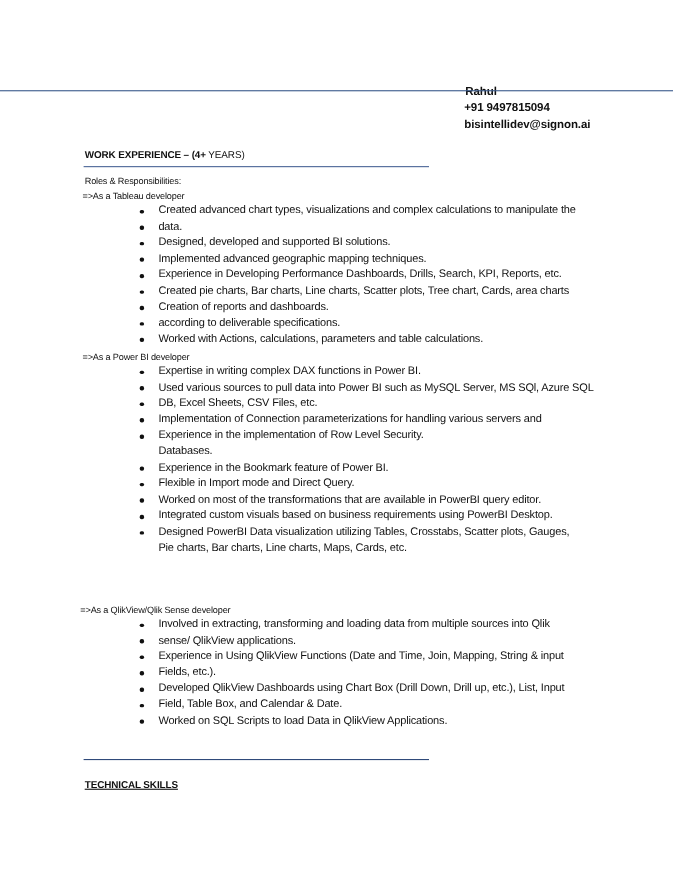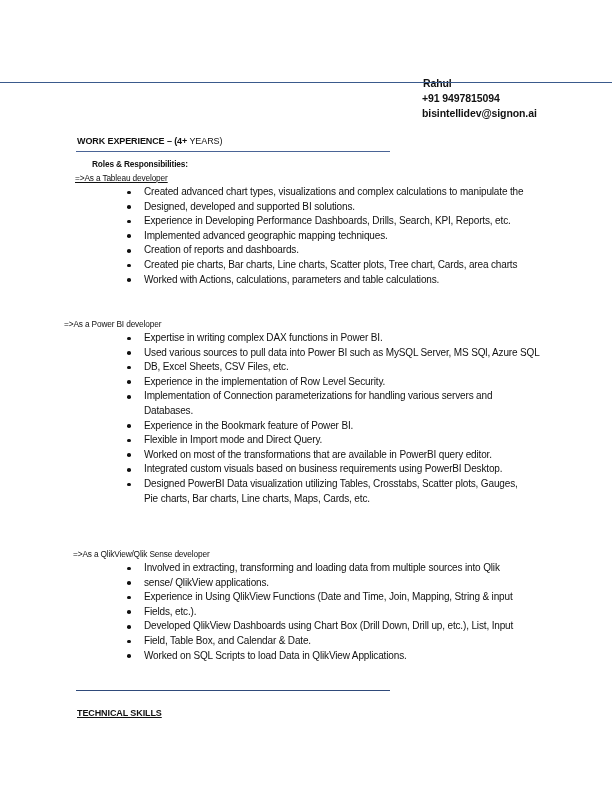--- a/index.html
+++ b/index.html
@@ -94,40 +94,42 @@
   <div>+91 9497815094</div>
   <div>bisintellidev@signon.ai</div>
 </div>
 <div class="top-rule"></div>
 
 <div class="section-title" style="top:136px;">
   <span>WORK EXPERIENCE – (4+</span><span class="normal"> YEARS)</span>
 </div>
 <div class="section-rule" style="top:151px;"></div>
 
-<div class="label-line" style="left:92px; top:159px;font-weight:bold;">Roles &amp; Responsibilities:</div>
+<div class="label-line" style="left:77px; top:159px;">Roles &amp; Responsibilities:</div>
 
-<div class="label-line" style="left:75px; top:173px;text-decoration:underline;">=&gt;As a Tableau developer</div>
+<div class="label-line" style="left:75px; top:173px;">=&gt;As a Tableau developer</div>
 <ul class="bullets" style="top:185px;">
   <li><span class="dot"></span><span>Created advanced chart types, visualizations and complex calculations to manipulate the</span></li>
+  <li><span class="dot"></span><span>data.</span></li>
   <li><span class="dot"></span><span>Designed, developed and supported BI solutions.</span></li>
+  <li><span class="dot"></span><span>Implemented advanced geographic mapping techniques.</span></li>
   <li><span class="dot"></span><span>Experience in Developing Performance Dashboards, Drills, Search, KPI, Reports, etc.</span></li>
-  <li><span class="dot"></span><span>Implemented advanced geographic mapping techniques.</span></li>
+  <li><span class="dot"></span><span>Created pie charts, Bar charts, Line charts, Scatter plots, Tree chart, Cards, area charts</span></li>
   <li><span class="dot"></span><span>Creation of reports and dashboards.</span></li>
-  <li><span class="dot"></span><span>Created pie charts, Bar charts, Line charts, Scatter plots, Tree chart, Cards, area charts</span></li>
+  <li><span class="dot"></span><span>according to deliverable specifications.</span></li>
   <li><span class="dot"></span><span>Worked with Actions, calculations, parameters and table calculations.</span></li>
 </ul>
 
-<div class="label-line" style="left:64px; top:319px;">=&gt;As a Power BI developer</div>
+<div class="label-line" style="left:75px; top:319px;">=&gt;As a Power BI developer</div>
 <ul class="bullets" style="top:331px;">
   <li><span class="dot"></span><span>Expertise in writing complex DAX functions in Power BI.</span></li>
   <li><span class="dot"></span><span>Used various sources to pull data into Power BI such as MySQL Server, MS SQl, Azure SQL</span></li>
   <li><span class="dot"></span><span>DB, Excel Sheets, CSV Files, etc.</span></li>
+  <li><span class="dot"></span><span>Implementation of Connection parameterizations for handling various servers and</span></li>
   <li><span class="dot"></span><span>Experience in the implementation of Row Level Security.</span></li>
-  <li><span class="dot"></span><span>Implementation of Connection parameterizations for handling various servers and</span></li>
   <li class="cont"><span>Databases.</span></li>
   <li><span class="dot"></span><span>Experience in the Bookmark feature of Power BI.</span></li>
   <li><span class="dot"></span><span>Flexible in Import mode and Direct Query.</span></li>
   <li><span class="dot"></span><span>Worked on most of the transformations that are available in PowerBI query editor.</span></li>
   <li><span class="dot"></span><span>Integrated custom visuals based on business requirements using PowerBI Desktop.</span></li>
   <li><span class="dot"></span><span>Designed PowerBI Data visualization utilizing Tables, Crosstabs, Scatter plots, Gauges,</span></li>
   <li class="cont"><span>Pie charts, Bar charts, Line charts, Maps, Cards, etc.</span></li>
 </ul>
 
 <div class="label-line" style="left:73px; top:549px;">=&gt;As a QlikView/Qlik Sense developer</div>

